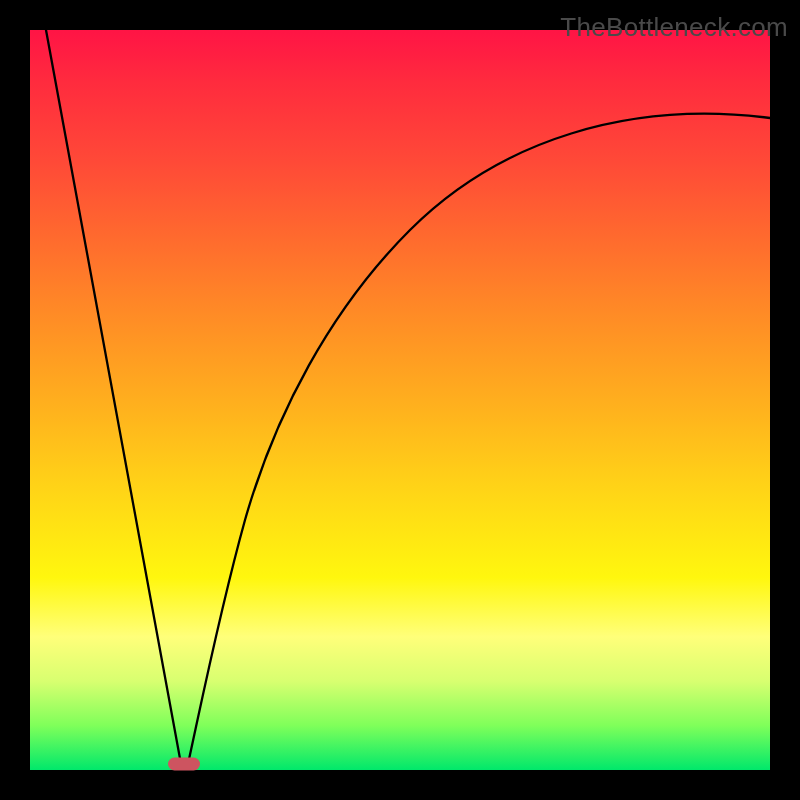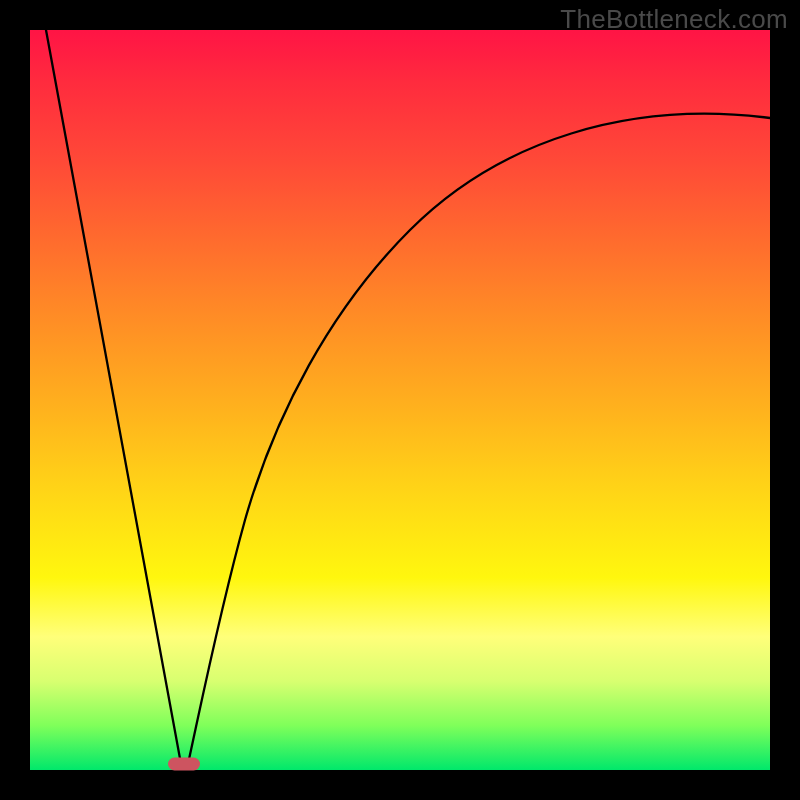--- a/index.html
+++ b/index.html
@@ -12,21 +12,21 @@
     font-family: Arial, Helvetica, sans-serif;
   }
   .frame {
     position: relative;
     width: 800px;
     height: 800px;
     background: #000;
   }
   .watermark {
     position: absolute;
-    top: 4px;
+    top: 12px;
     right: 12px;
     color: #4a4a4a;
     font-size: 26px;
     font-weight: 400;
     letter-spacing: 0.3px;
     user-select: none;
   }
   .plot-area {
     position: absolute;
     left: 30px;

